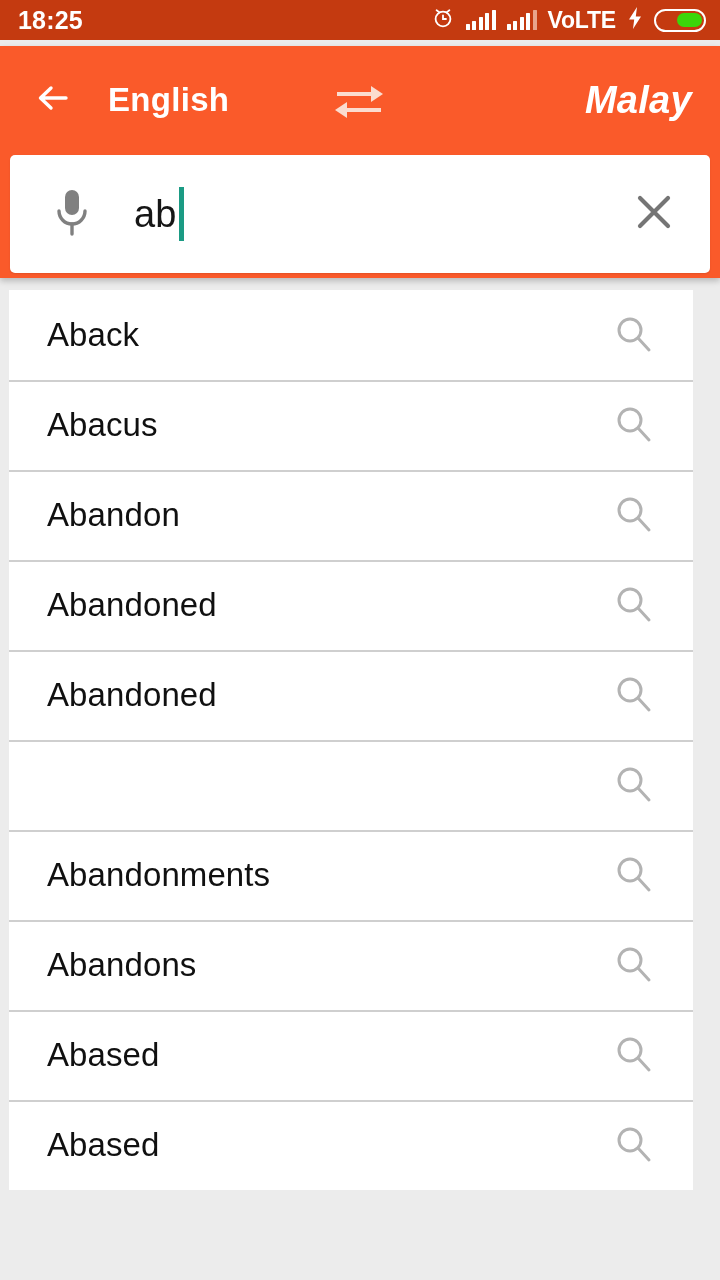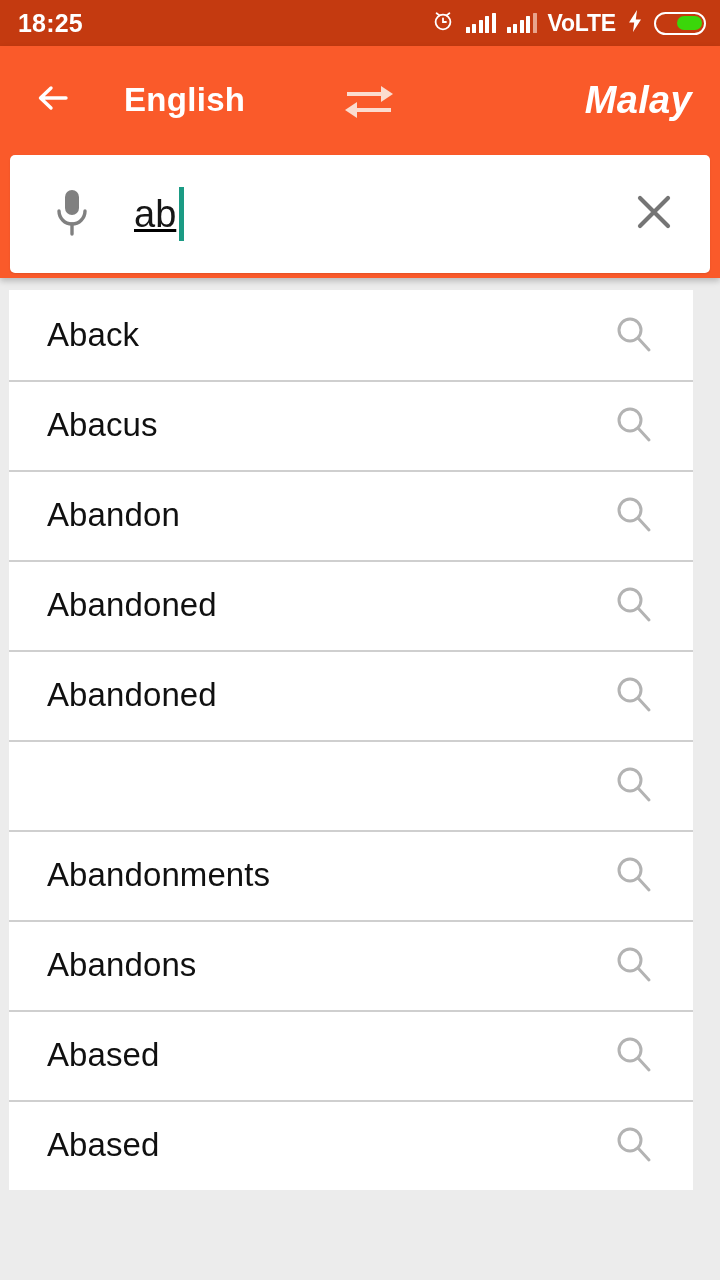--- a/index.html
+++ b/index.html
@@ -6,21 +6,21 @@
   html, body {
     width:720px; height:1280px;
     background:#ececec;
     font-family:"Liberation Sans", sans-serif;
     overflow:hidden;
   }
   #app { position:relative; width:720px; height:1280px; }
 
   
   .statusbar {
-    position:absolute; top:0; left:0; width:720px; height:46px;
+    position:absolute; top:0; left:0; width:720px; height:40px;
     background:#c43a10;
     display:flex; align-items:center;
     padding:0 14px 0 18px;
     color:#ffffff;
   }
   .status-clock { font-size:25px; font-weight:bold; letter-spacing:.2px; line-height:1; }
   .status-icons { margin-left:auto; display:flex; align-items:center; gap:11px; }
   .alarm-icon { display:block; }
   .sig { display:flex; align-items:flex-end; gap:2.5px; height:20px; }
   .sig i { display:block; width:4px; background:#ffffff; border-radius:.5px; }
@@ -43,21 +43,21 @@
     position:absolute; top:46px; left:0; width:720px; height:232px;
     background:#fa5a2a;
     box-shadow:0 3px 6px rgba(0,0,0,.22);
   }
   .appbar-top {
     height:108px; display:flex; align-items:center; padding:0 28px 0 26px;
   }
   .back-btn { width:54px; height:54px; display:flex; align-items:center; justify-content:center; }
   .lang-left {
     color:#ffffff; font-size:33px; font-weight:bold;
-    margin-left:44px; letter-spacing:.3px;
+    margin-left:28px; letter-spacing:.3px;
   }
   .swap-btn {
     width:66px; height:54px; margin-left:auto; margin-right:auto;
     display:flex; align-items:center; justify-content:center;
   }
   .lang-right {
     color:#ffffff; font-size:38px; font-weight:bold;
     margin-left:auto; letter-spacing:.3px;font-style:italic;
   }
 
@@ -66,21 +66,21 @@
     position:absolute; top:155px; left:10px;
     width:700px; height:118px;
     background:#ffffff; border-radius:5px;
     display:flex; align-items:center;
     padding:0 26px 0 34px;
     box-shadow:0 1px 2px rgba(0,0,0,.10);
   }
   .mic-btn { width:56px; height:62px; display:flex; align-items:center; justify-content:center; flex:0 0 auto; }
   .search-text-wrap {
     flex:1 1 auto; display:flex; align-items:center;
-    margin-left:34px; height:62px;text-decoration:underline;
+    margin-left:34px; height:62px;
   }
   .search-value { font-size:38px; color:#161616; line-height:1; }
   .caret { width:5px; height:54px; background:#1b9b84; margin-left:3px; }
   .clear-btn { width:60px; height:60px; display:flex; align-items:center; justify-content:center; flex:0 0 auto; }
 
   
   .results {
     position:absolute; top:290px; left:9px;
     width:684px;
     background:#ffffff;

